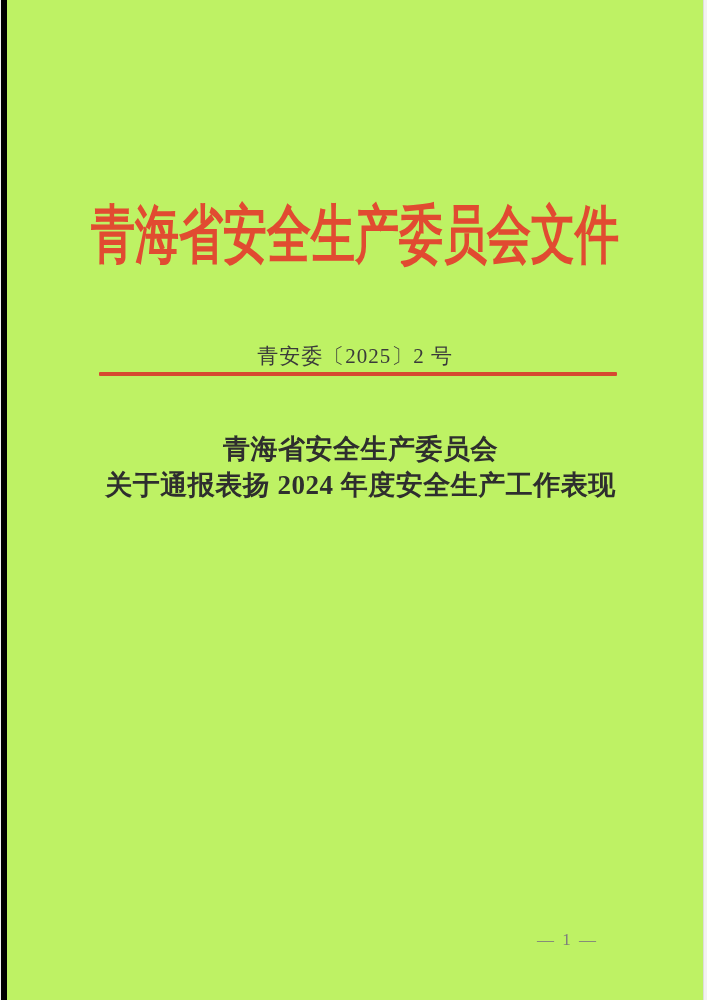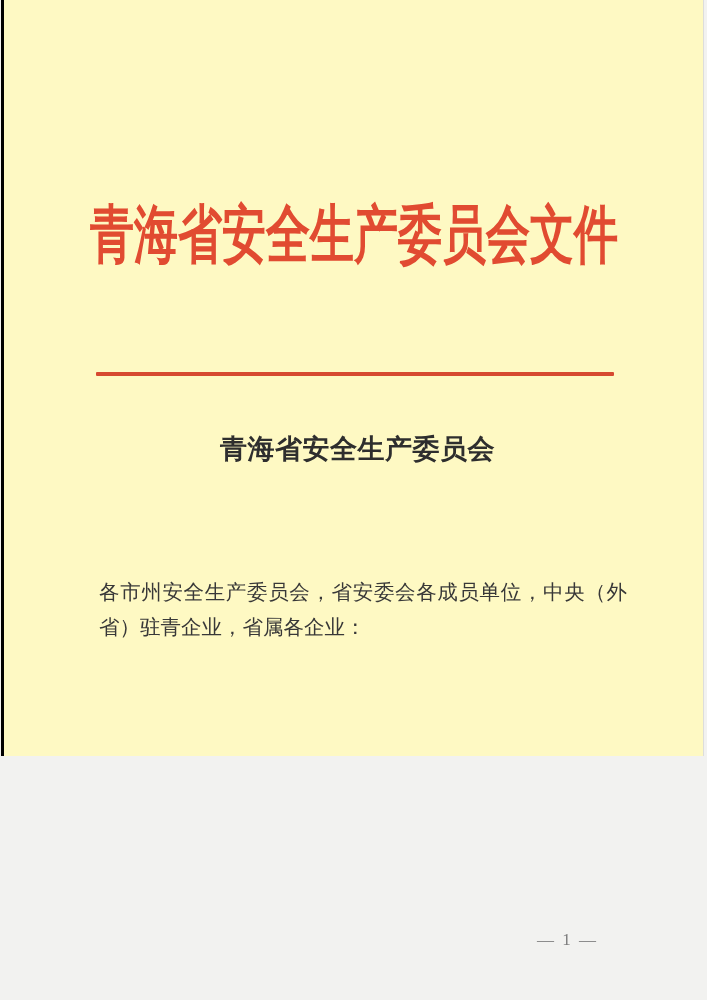--- a/index.html
+++ b/index.html
@@ -14,23 +14,23 @@
     position: relative;
     width: 707px;
     height: 1000px;
     overflow: hidden;
   }
   .page {
     position: absolute;
     left: 1px;
     top: 0;
     width: 703px;
-    height: 756px;
-    background: #fef9c3;
-    border-left: 3px solid #000000;
+    height: 1000px;
+    background: #bef264;
+    border-left: 6px solid #000000;
     border-right: 1px solid #dddddb;
     box-sizing: border-box;
   }
   .letterhead {
     position: absolute;
     top: 198px;
     left: 0;
     width: 100%;
     height: 74px;
     display: flex;
@@ -108,27 +108,28 @@
 </head>
 <body>
 
 <div class="scan-wrap">
   <div class="page">
 
     <div class="letterhead">
       <div class="letterhead-text">青海省安全生产委员会文件</div>
     </div>
 
+    <div class="doc-number">青安委〔2025〕2 号</div>
 
     <div class="red-divider"></div>
 
     <div class="doc-title">
       <div>青海省安全生产委员会</div>
+      <div>关于通报表扬 2024 年度安全生产工作表现</div>
     </div>
 
     <div class="doc-body">
-      <p>各市州安全生产委员会，省安委会各成员单位，中央（外省）驻青企业，省属各企业：</p>
     </div>
 
     <div class="page-number">— 1 —</div>
 
   </div>
 </div>
 
 </body></html>

